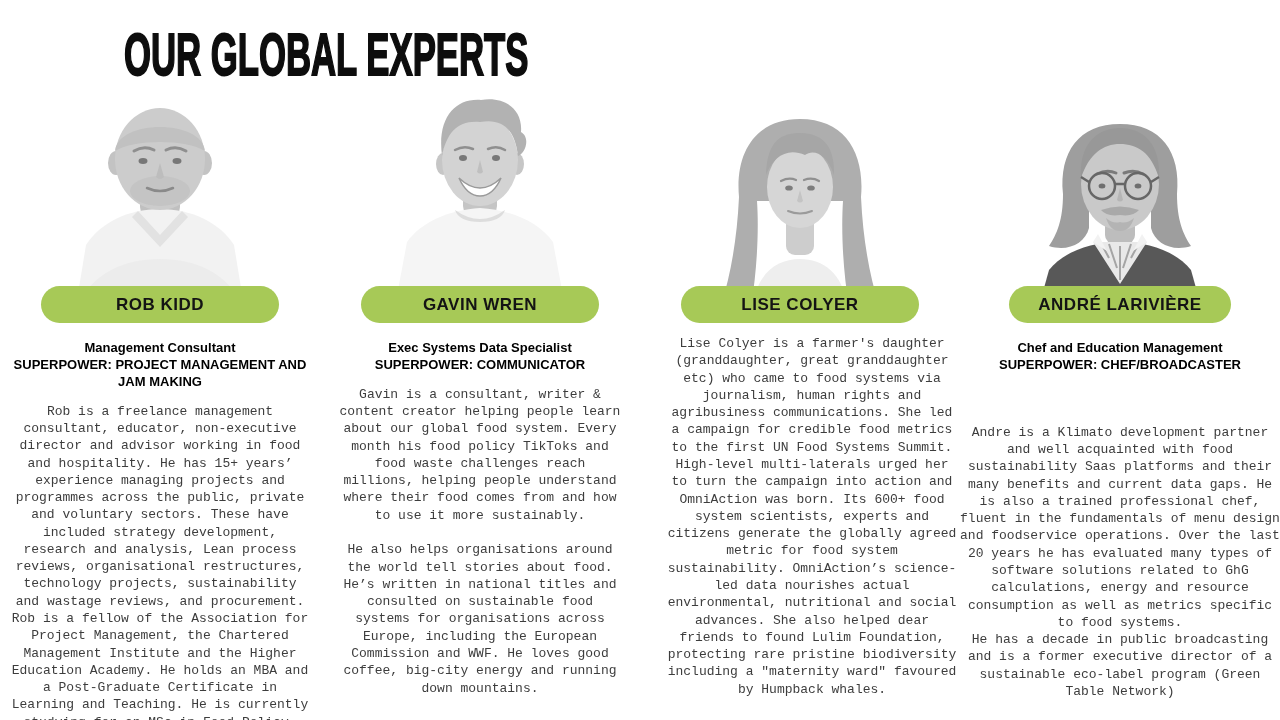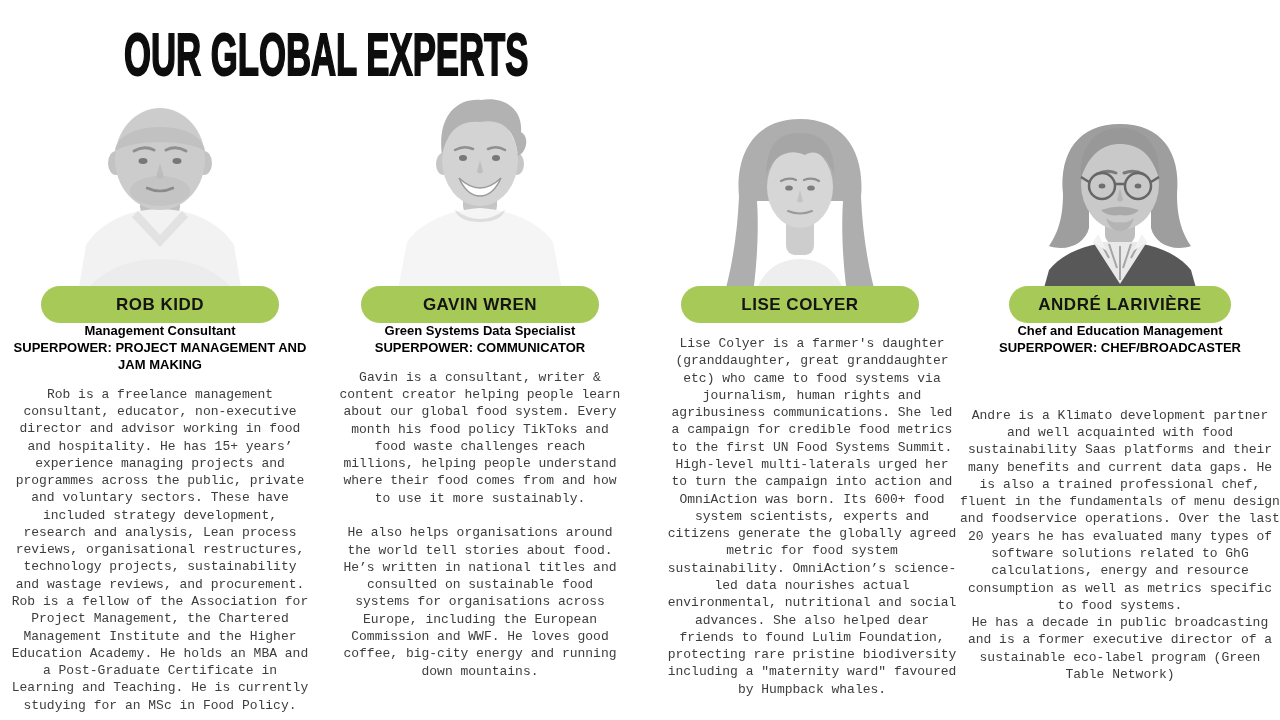--- a/index.html
+++ b/index.html
@@ -26,21 +26,21 @@
     position:relative; z-index:2; margin-top:-20px;
     width:238px; height:37px; border-radius:20px;
     background:#a7c957; display:flex; align-items:center; justify-content:center;
   }
   .c4 .pill { width:222px; }
   .pill span {
     font-weight:700; font-size:17px; letter-spacing:0.5px; color:#141414;
     white-space:nowrap;
   }
   .role {
-    font-weight:700; font-size:13px; line-height:1.3;
+    margin-top:17px; font-weight:700; font-size:13px; line-height:1.3;
     color:#000; text-align:center; white-space:pre-line; max-width:300px;
   }
   .c3 .role { max-width:280px; }
   .bio {
     margin-top:12px; font-size:13px; line-height:1.33; color:#3d3d3d;
     text-align:center; white-space:pre-line; max-width:300px;font-family:Liberation Mono, monospace;
   }
   .c2 .bio { max-width:284px; }
   .c3 .bio { max-width:314px;margin-left:24px; }
   .c4 .bio { max-width:324px; margin-top:50px; }
@@ -97,21 +97,21 @@
         <path d="M133 59 q9 -4 17 1" stroke="#8f8f8f" stroke-width="2.5" fill="none" stroke-linecap="round"></path>
         <ellipse cx="108" cy="68" rx="4" ry="3" fill="#787878"></ellipse>
         <ellipse cx="141" cy="68" rx="4" ry="3" fill="#787878"></ellipse>
         <path d="M125 70 l-3 12 q3 3 6 0 Z" fill="#bfbfbf"></path>
         <path d="M104 88 q21 20 42 0 q-8 18 -21 18 q-13 0 -21 -18 Z" fill="#ffffff" stroke="#9a9a9a" stroke-width="1.5"></path>
       </svg>
     </div>
     <div class="pill">
       <span>GAVIN WREN</span>
     </div>
-    <div class="role">Green Systems Data Specialist
+    <div class="role">Exec Systems Data Specialist
 SUPERPOWER: COMMUNICATOR</div>
     <div class="bio">Gavin is a consultant, writer &amp; content creator helping people learn about our global food system. Every month his food policy TikToks and food waste challenges reach millions, helping people understand where their food comes from and how to use it more sustainably.
 
 He also helps organisations around the world tell stories about food. He’s written in national titles and consulted on sustainable food systems for organisations across Europe, including the European Commission and WWF. He loves good coffee, big-city energy and running down mountains.</div>
   </div>
 
   <div class="card c3">
     <div class="photo-wrap">
       <svg width="230" height="195" viewBox="0 0 230 195" xmlns="http://www.w3.org/2000/svg">
         <rect x="101" y="102" width="28" height="42" rx="9" fill="#cdcdcd"></rect>

